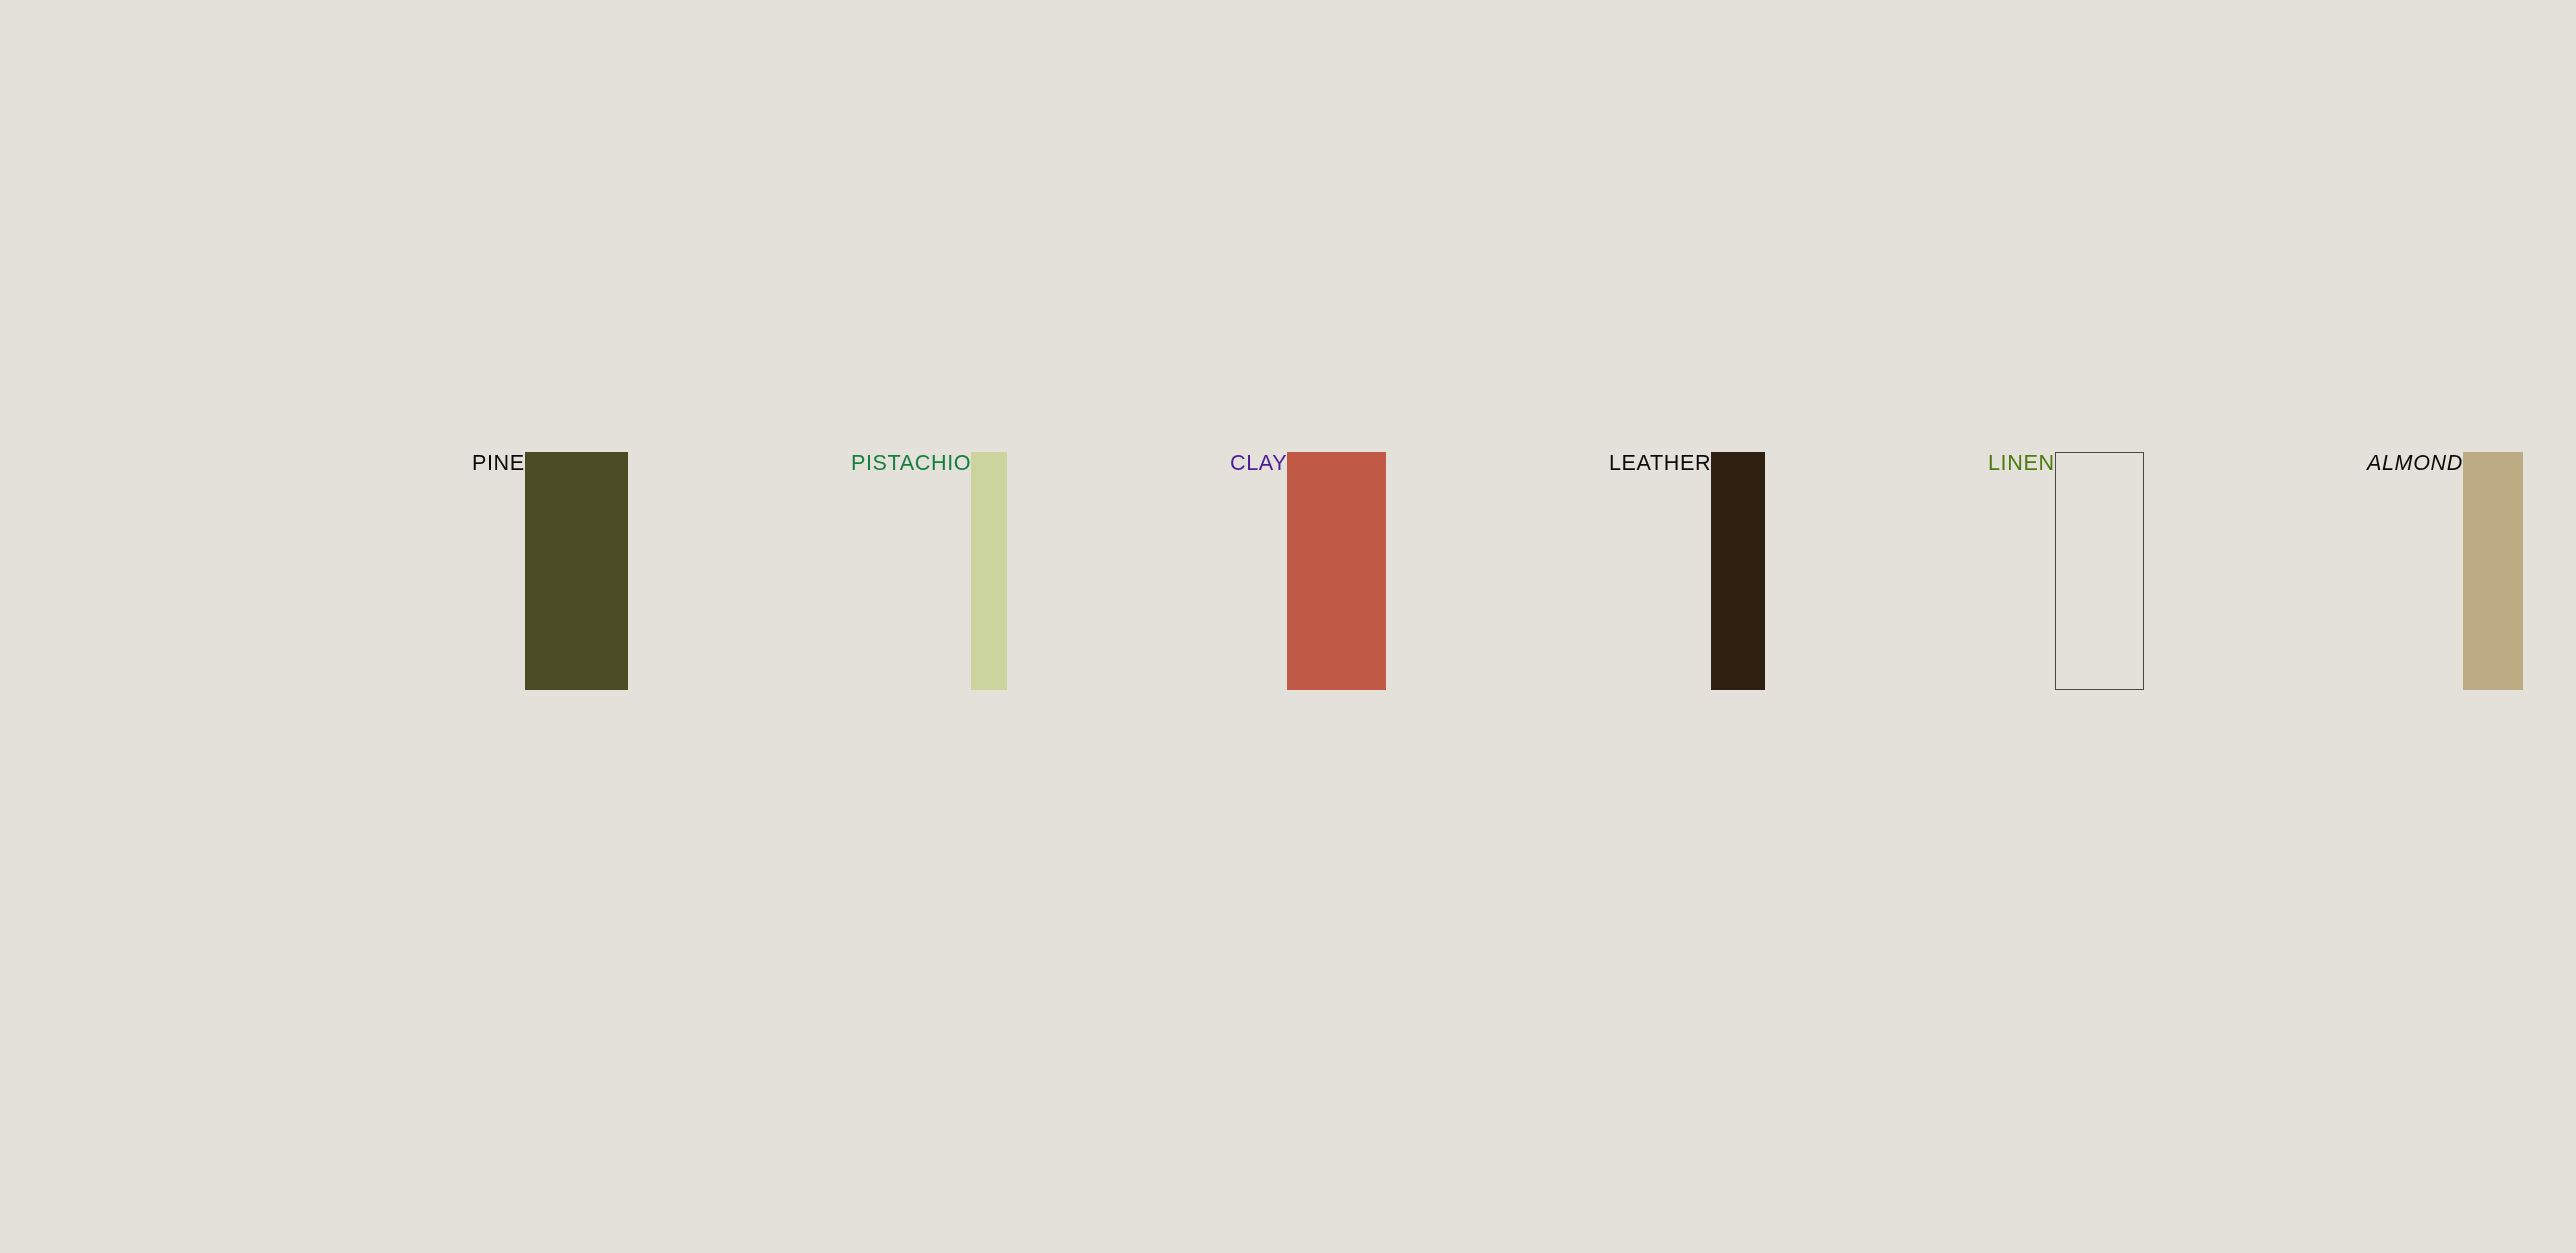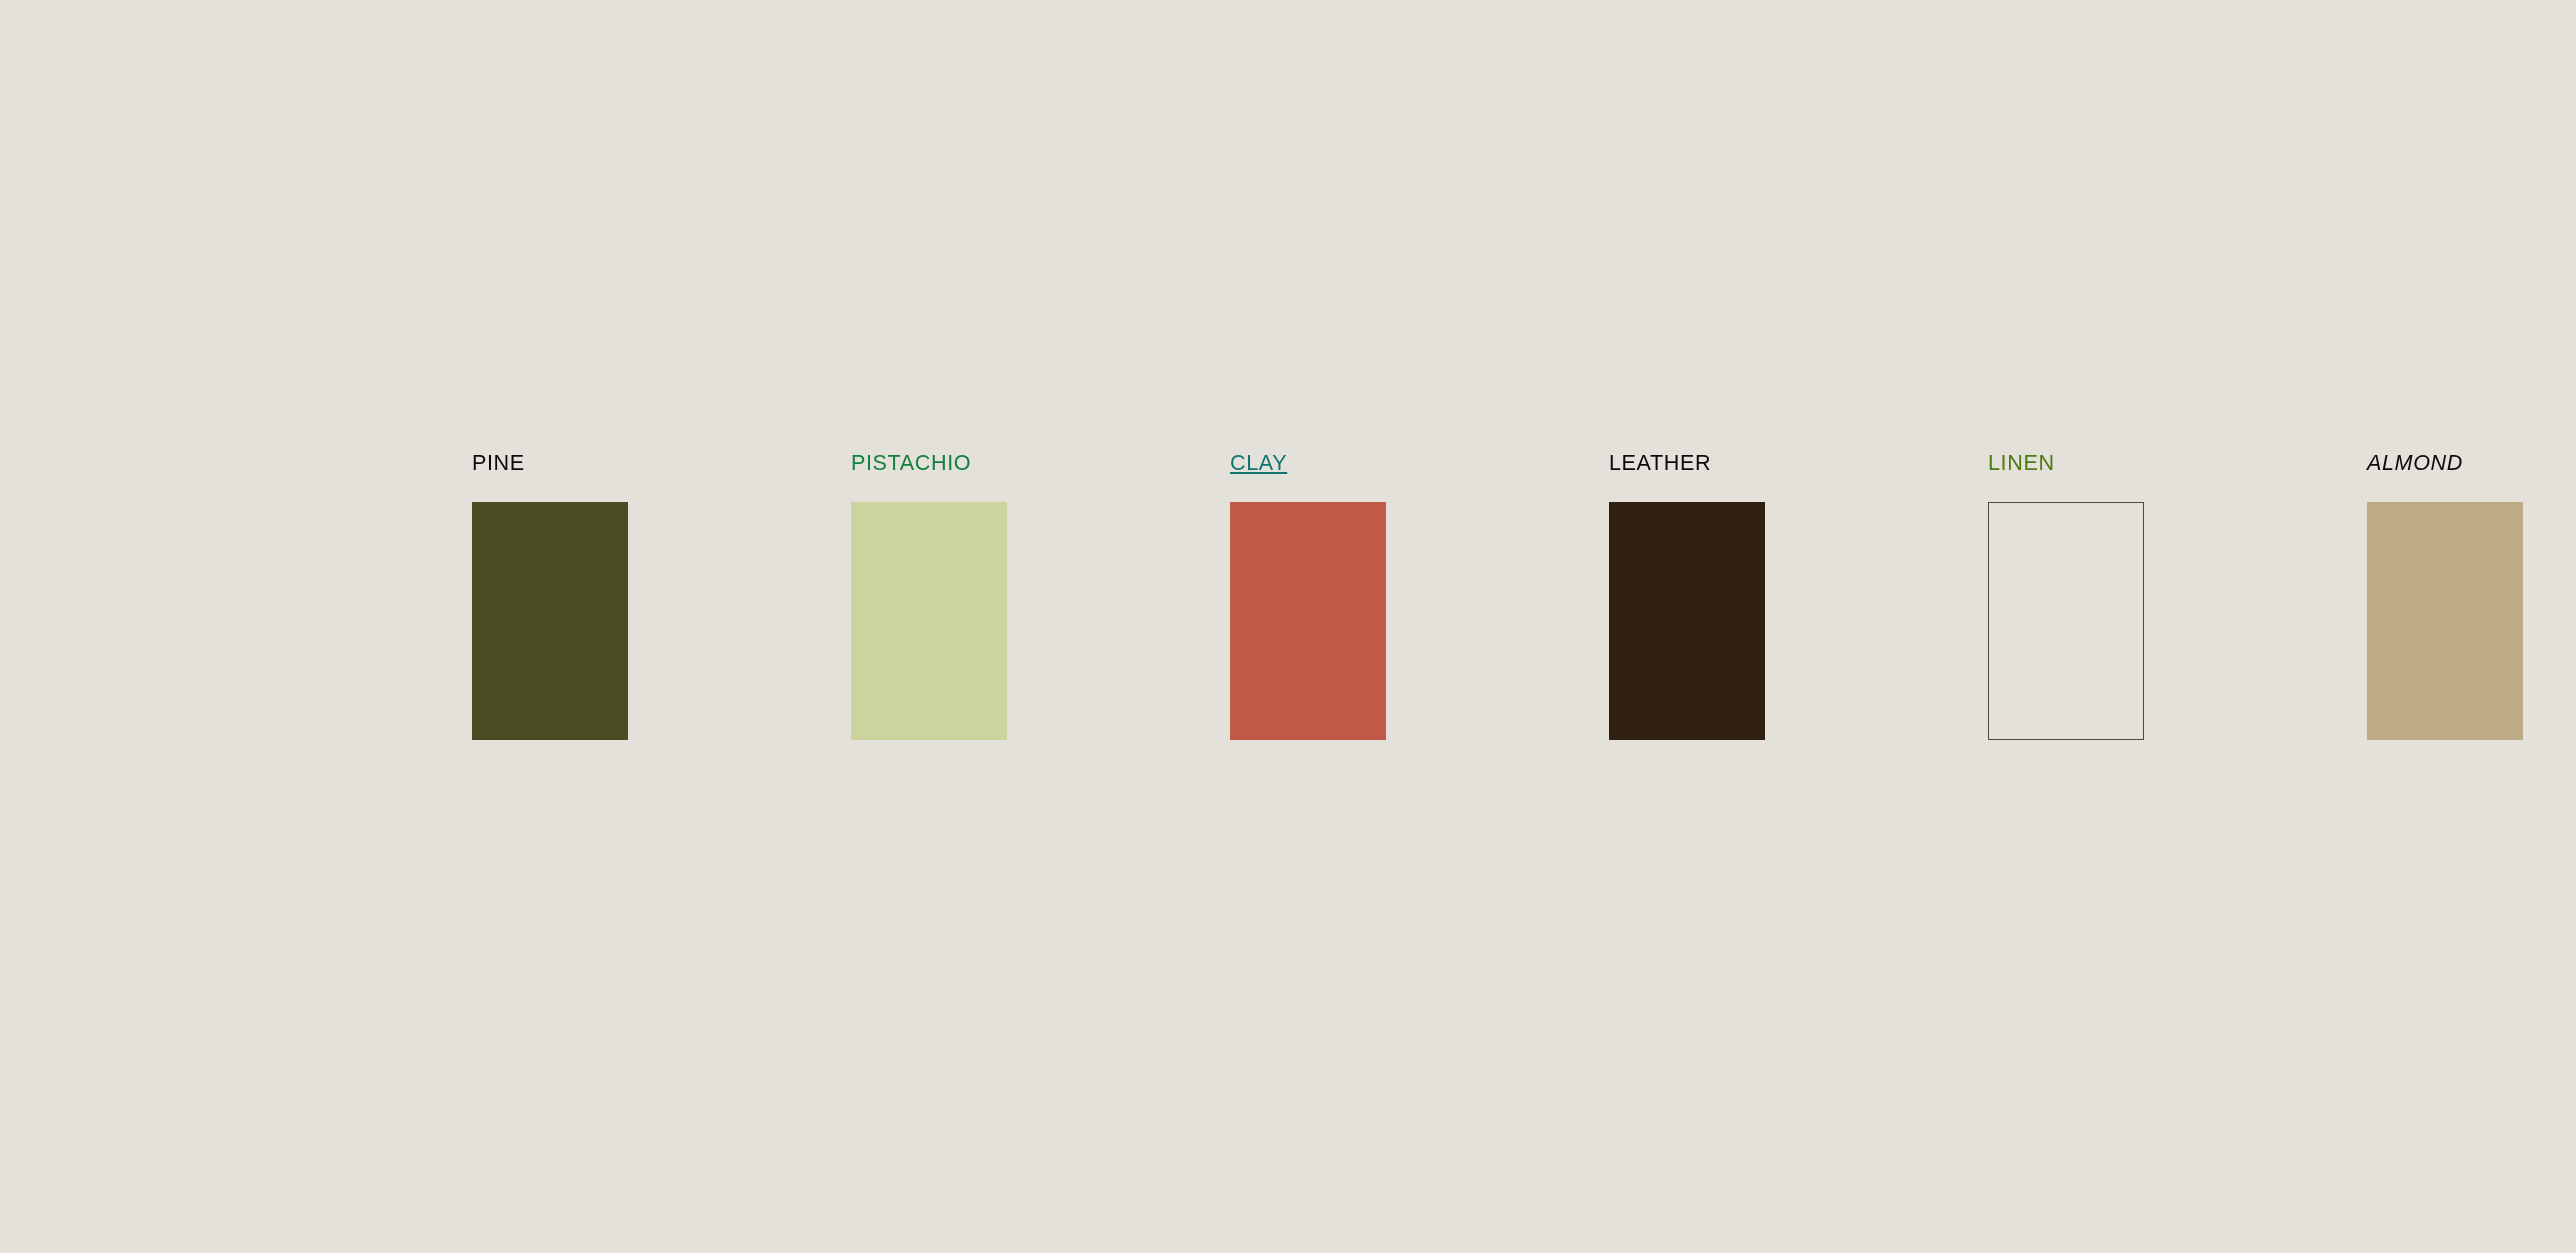--- a/index.html
+++ b/index.html
@@ -33,21 +33,21 @@
     flex-direction: row;
     align-items: flex-start;
     justify-content: flex-start;
     gap: 223px;
   }
 
   .swatch-cell {
     width: 156px;
     flex: 0 0 156px;
     display: flex;
-    flex-direction: column;
+    flex-direction: row;
     align-items: flex-start;
   }
 
   .swatch-label {
     font-family: "Liberation Sans", "DejaVu Sans", sans-serif;
     font-size: 21.6px;
     font-weight: 400;
     line-height: 1;
     letter-spacing: 0.6px;
     color: #0B0B0A;
@@ -79,21 +79,21 @@
       <div class="swatch-label" style="color: rgb(11, 11, 10);">PINE</div>
       <div class="swatch-chip" style="background-color: rgb(75, 76, 35);"></div>
     </div>
 
     <div class="swatch-cell">
       <div class="swatch-label" style="color: #15803d;">PISTACHIO</div>
       <div class="swatch-chip" style="background-color: rgb(204, 212, 157);"></div>
     </div>
 
     <div class="swatch-cell">
-      <div class="swatch-label" style="color: #0f766e; text-decoration: underline;">CLAY</div>
+      <div class="swatch-label" style="color: #4c1d95;">CLAY</div>
       <div class="swatch-chip" style="background-color: rgb(192, 90, 70);"></div>
     </div>
 
     <div class="swatch-cell">
       <div class="swatch-label" style="color: rgb(11, 11, 10); text-align: center;">LEATHER</div>
       <div class="swatch-chip" style="background-color: rgb(47, 32, 17);"></div>
     </div>
 
     <div class="swatch-cell">
       <div class="swatch-label" style="color: #4d7c0f;">LINEN</div>

